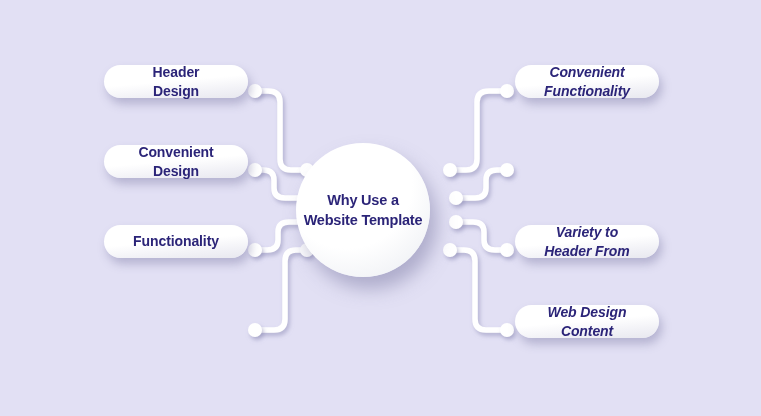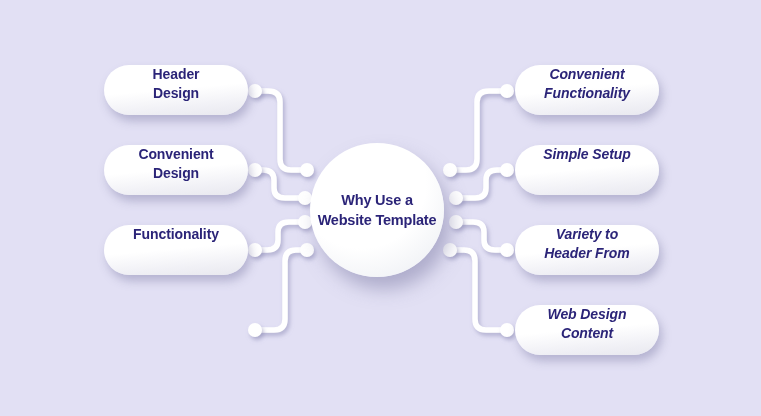--- a/index.html
+++ b/index.html
@@ -18,44 +18,44 @@
     position:relative;
     width:761px;height:416px;
     background:var(--bg);
   }
   svg.wires{
     position:absolute;left:0;top:0;width:761px;height:416px;
     display:block;
   }
   .pill{
     position:absolute;
-    width:144px;height:50px;
+    width:144px;height:33px;
     border-radius:25px;
     background:linear-gradient(175deg,#ffffff 48%,#f1f1f6 78%,#e8e8ef 100%);
     box-shadow:3px 6px 10px rgba(126,124,166,0.45);
-    display:flex;align-items:flex-start;justify-content:center;
+    display:flex;align-items:center;justify-content:center;
     text-align:center;
   }
   .pill.left{left:104px;}
   .pill.right{left:515px;font-style:italic;}
   .row1{top:65px;}
   .row2{top:145px;}
   .row3{top:225px;}
   .row4{top:305px;}
   .pill-label{
     color:var(--text);
     font-size:14px;
     font-weight:700;
     line-height:19px;
     letter-spacing:-0.1px;
     white-space:pre-line;
   }
   .center-circle{
     position:absolute;
-    left:310px;top:143px;
+    left:296px;top:143px;
     width:134px;height:134px;
     border-radius:50%;
     background:radial-gradient(circle at 38% 30%,#ffffff 52%,#eef0f4 88%,#e9ebf0 100%);
     box-shadow:7px 12px 18px rgba(124,122,164,0.5);
     display:flex;align-items:center;justify-content:center;
     text-align:center;
   }
   .circle-label{
     color:var(--text);
     font-size:14.5px;
@@ -126,23 +126,20 @@
 Design</span>
   </div>
   <div class="pill left row3">
     <span class="pill-label">Functionality</span>
   </div>
 
   <div class="pill right row1">
     <span class="pill-label">Convenient
 Functionality</span>
   </div>
-  <div class="pill right row2">
-    <span class="pill-label">Simple Setup</span>
-  </div>
   <div class="pill right row3">
     <span class="pill-label">Variety to
 Header From</span>
   </div>
   <div class="pill right row4">
     <span class="pill-label">Web Design
 Content</span>
   </div>
 
 </div>

